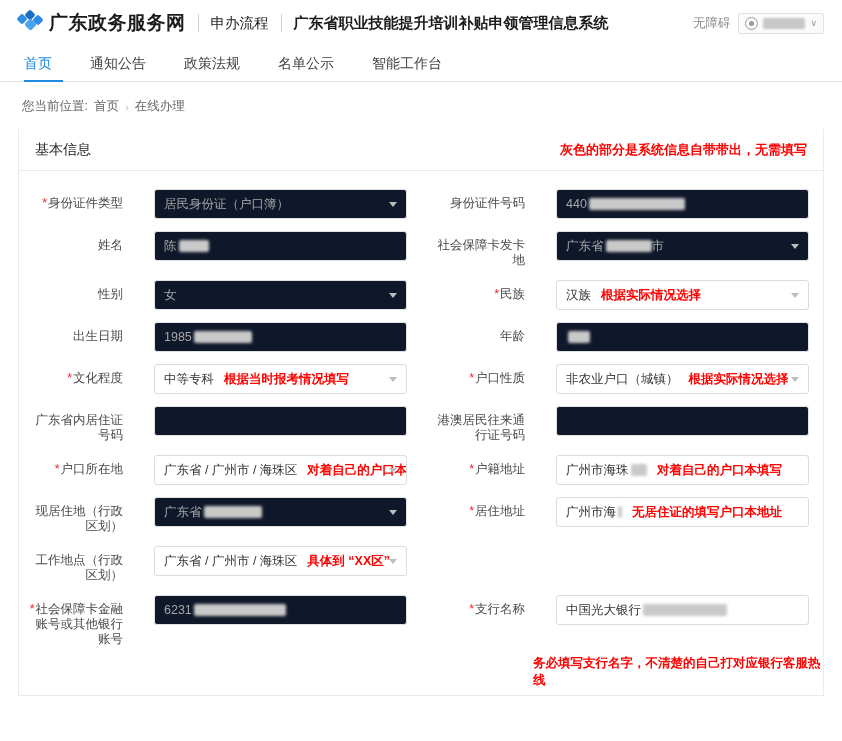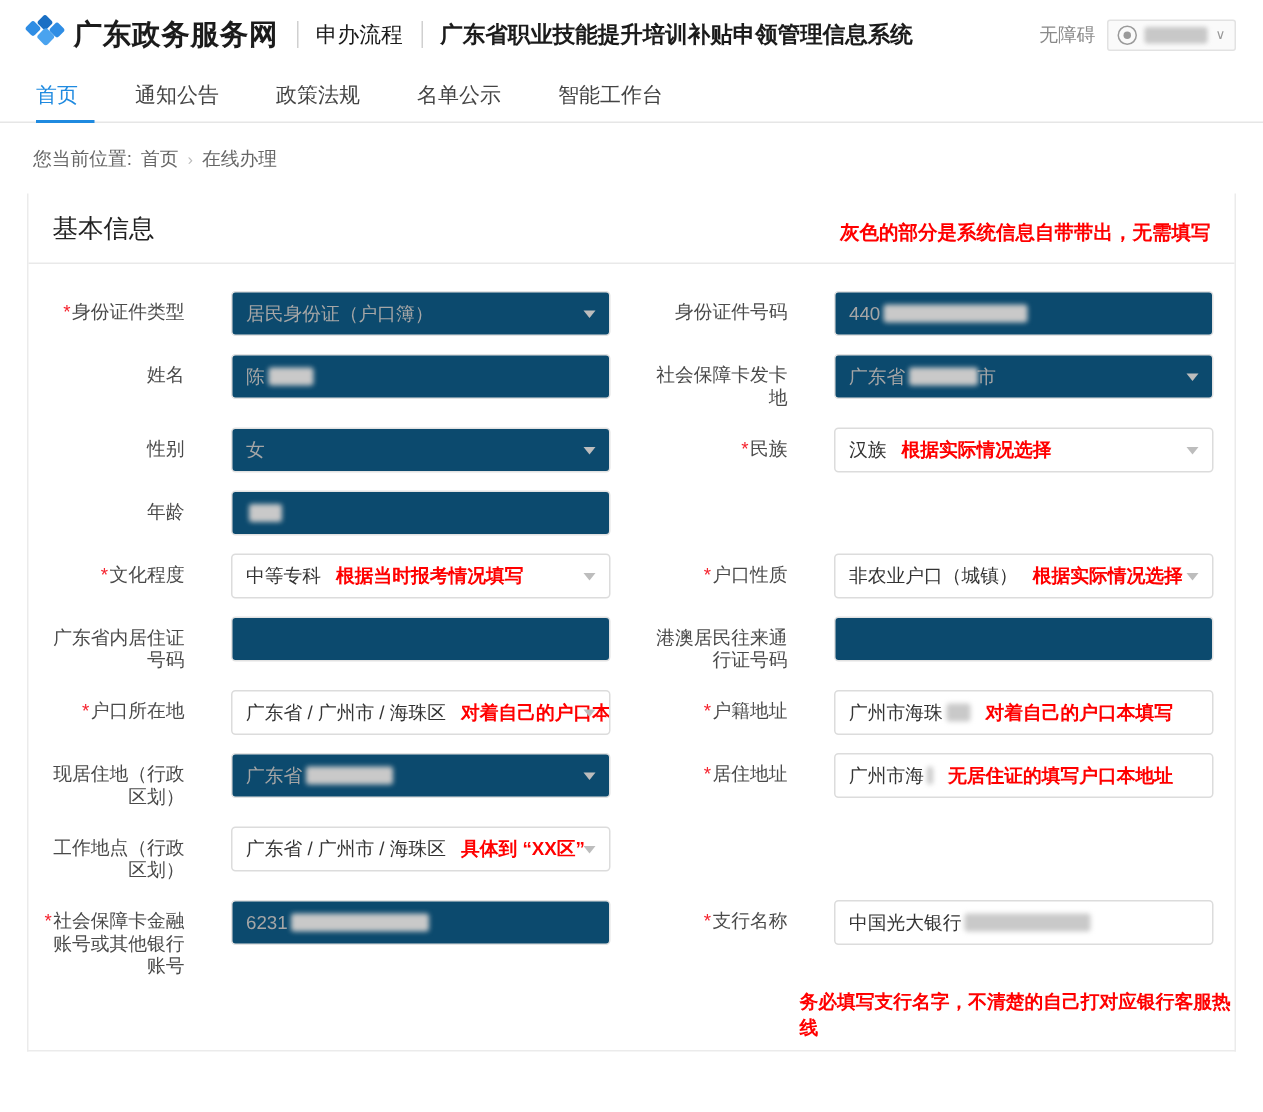--- a/index.html
+++ b/index.html
@@ -136,21 +136,21 @@
     border-top: none;
     background: #fff;
   }
   .panel-head {
     display: flex;
     align-items: flex-end;
     border-bottom: 1px solid #e9e9e9;
     padding: 12px 16px 11px 16px;
   }
   .panel-title {
-    font-size: 17px;
+    font-size: 14px;
     color: #222;
   }
   .panel-note {
     margin-left: auto;
     color: #ff0000;
     font-size: 13px;
     font-weight: bold;
   }
   
   .form {
@@ -185,21 +185,21 @@
     border-radius: 3px;
     background: #fff;
     display: flex;
     align-items: center;
     padding: 0 26px 0 9px;
     font-size: 12.5px;
     color: #333;
     overflow: hidden;
   }
   .ctl.disabled {
-    background: #0c4a6e;
+    background: #0f172a;
     color: #a8a8a8;
     border-color: #e2e2e2;
     text-align: center;
   }
   .ctl .val { white-space: nowrap; }
   .ctl .val.gray { color: #a6a6a6; }
   .ctl .caret {
     position: absolute;
     right: 9px; top: 50%;
     margin-top: -2px;
@@ -331,20 +331,27 @@
         <div class="ctl">
           <span class="val">汉族</span>
           <span class="annot">根据实际情况选择</span>
           <span class="caret"></span>
         </div>
       </div>
     </div>
 
     <div class="row">
       <div class="cell">
+        <div class="lbl">出生日期</div>
+        <div class="ctl disabled">
+          <span class="val gray">1985</span>
+            <span class="mask" style="width:58px"></span>
+        </div>
+      </div>
+      <div class="cell">
         <div class="lbl">年龄</div>
         <div class="ctl disabled">
           <span class="mask" style="width:22px"></span>
         </div>
       </div>
     </div>
 
     <div class="row">
       <div class="cell">
         <div class="lbl"><span class="req">*</span><span>文化程度</span></div>

